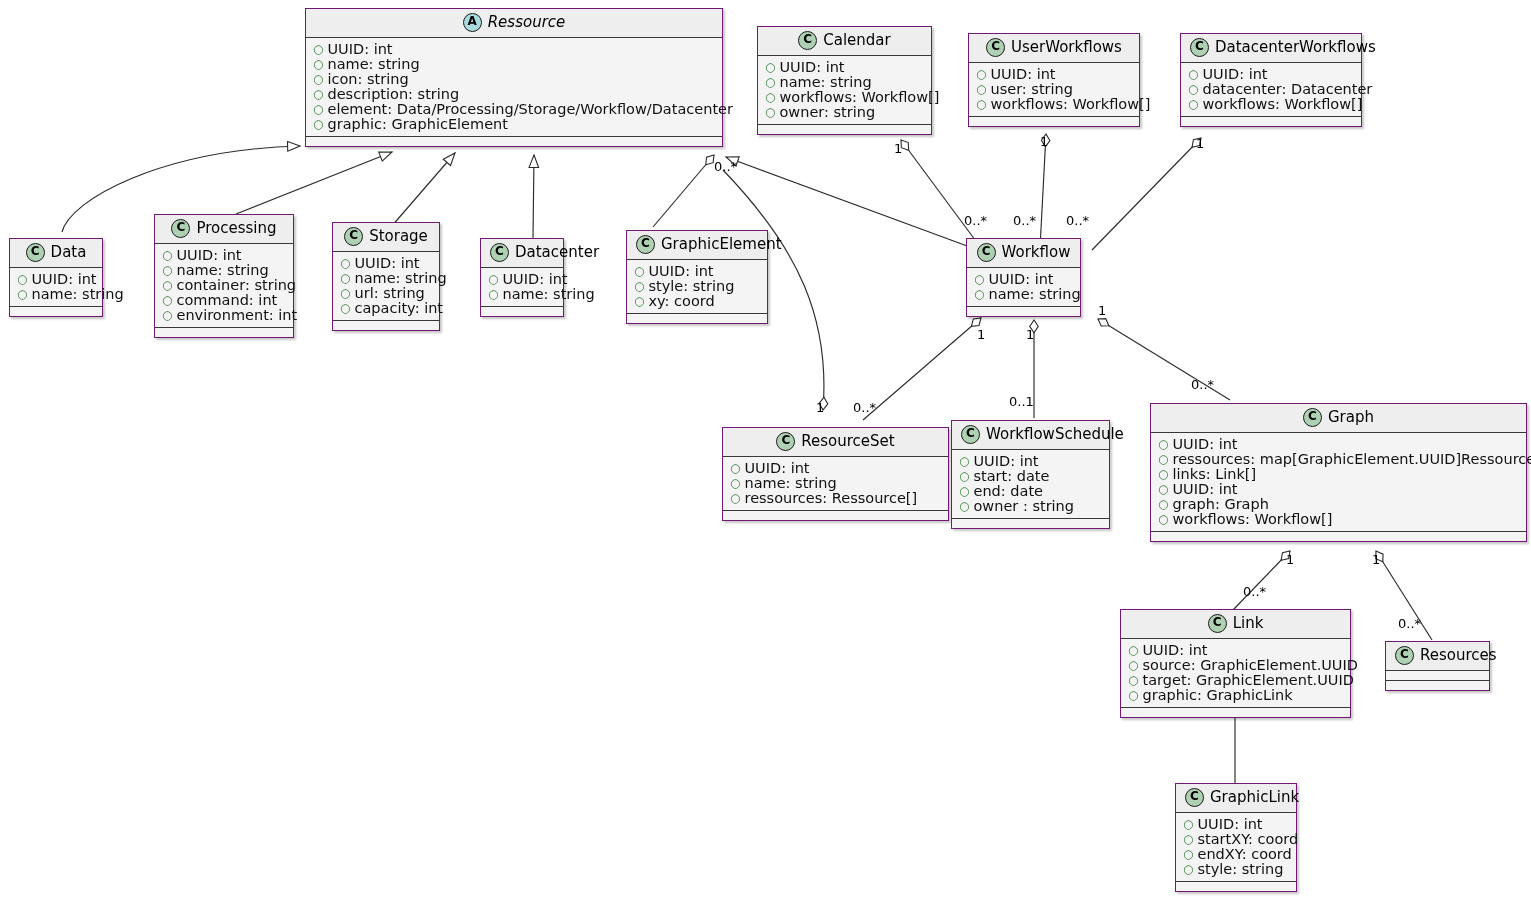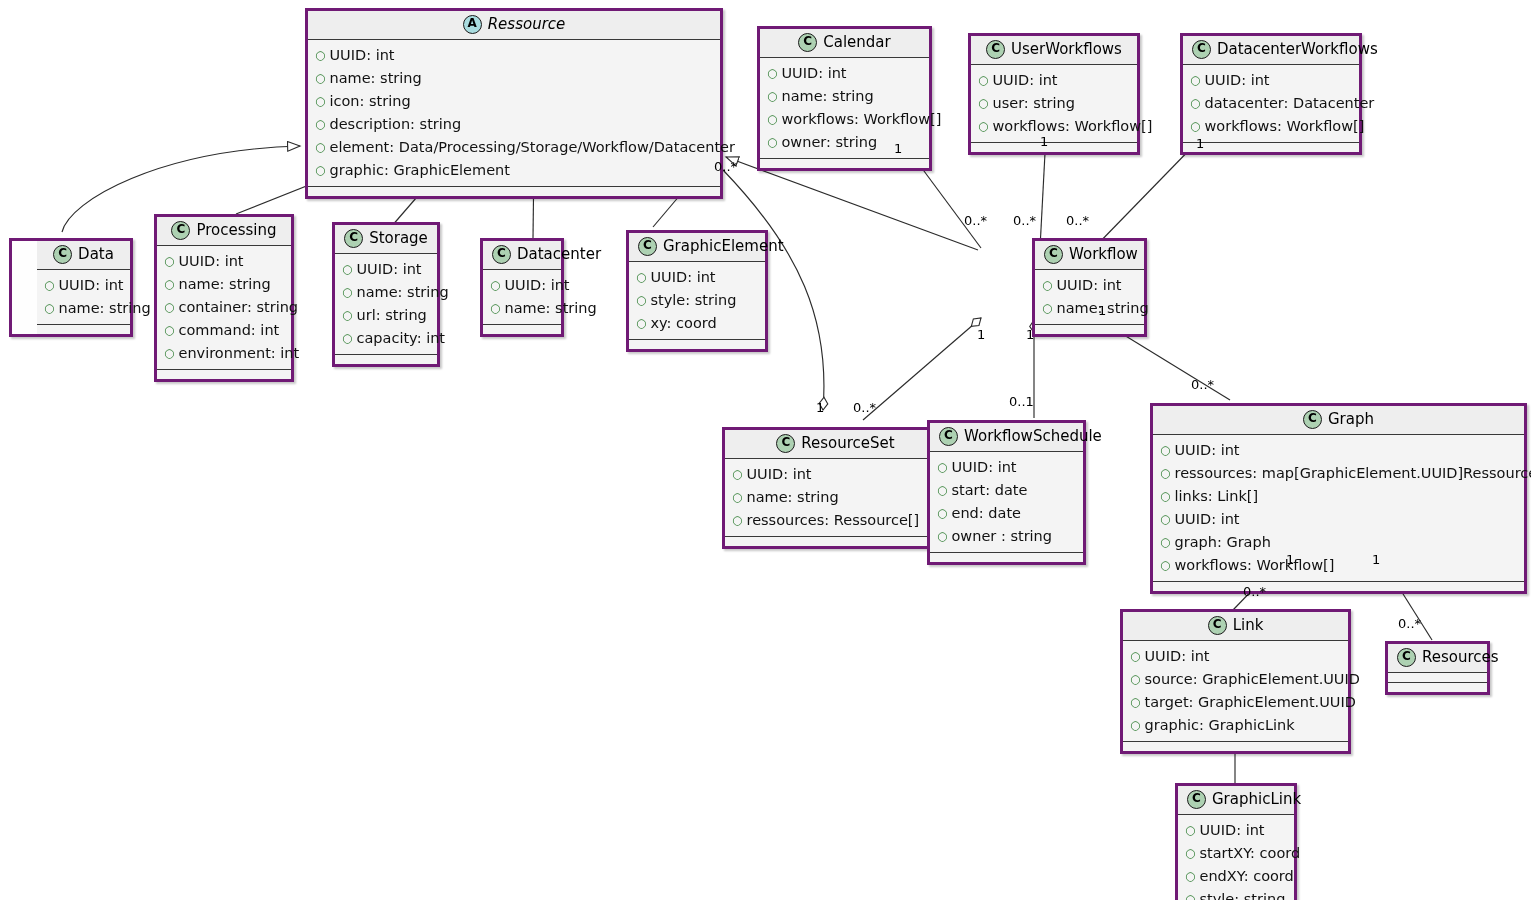--- a/index.html
+++ b/index.html
@@ -8,41 +8,41 @@
     font-family:"DejaVu Sans", sans-serif;
     -webkit-font-smoothing:antialiased;
   }
   #canvas{position:absolute;inset:0;width:1531px;height:900px;}
   svg.edges{position:absolute;left:0;top:0;width:1531px;height:900px;pointer-events:none;}
 
   
   .uml{
     position:absolute;
     box-sizing:border-box;
-    border:3px solid #701a75;
+    border:1px solid #701a75;
     background:#FEFEFE;
     box-shadow:2px 2px 2px rgba(0,0,0,0.22);
   }
   .uml .hdr{
     background:#EEEEEE;
     border-bottom:1px solid #383838;
     text-align:center;
     padding:4px 9px 5px 9px;
     font-size:15px;
     color:#000;
     white-space:nowrap;
     line-height:17px;
   }
   .uml .hdr .cname{vertical-align:middle;}
   .uml.abstract .hdr .cname{font-style:italic;}
   .uml .body{
     background:#F4F4F4;
     padding:4px 6px 4px 7px;
     font-size:14.5px;
-    line-height:23px;
+    line-height:15px;
     color:#111;
     white-space:nowrap;
   }
   .uml .foot{
     background:#F4F4F4;
     border-top:1px solid #383838;
     height:9px;
   }
   .uml .body.empty{height:9px;padding:0;}
   .attr{display:block;}
@@ -162,21 +162,21 @@
       <span class="circ c">C</span><span class="cname">DatacenterWorkflows</span>
     </div>
     <div class="body">
       <span class="attr"><span class="vis">○</span><span>UUID: int</span></span>
       <span class="attr"><span class="vis">○</span><span>datacenter: Datacenter</span></span>
       <span class="attr"><span class="vis">○</span><span>workflows: Workflow[]</span></span>
     </div>
     <div class="foot"></div>
   </div>
 
-  <div class="uml" style="left:9px;top:238px;width:124px;padding-left:25px;">
+  <div class="uml" style="left:9px;top:238px;width:94px;">
     <div class="hdr">
       <span class="circ c">C</span><span class="cname">Data</span>
     </div>
     <div class="body">
       <span class="attr"><span class="vis">○</span><span>UUID: int</span></span>
       <span class="attr"><span class="vis">○</span><span>name: string</span></span>
     </div>
     <div class="foot"></div>
   </div>
 
@@ -223,21 +223,21 @@
       <span class="circ c">C</span><span class="cname">GraphicElement</span>
     </div>
     <div class="body">
       <span class="attr"><span class="vis">○</span><span>UUID: int</span></span>
       <span class="attr"><span class="vis">○</span><span>style: string</span></span>
       <span class="attr"><span class="vis">○</span><span>xy: coord</span></span>
     </div>
     <div class="foot"></div>
   </div>
 
-  <div class="uml" style="left:1032px;top:238px;width:115px;">
+  <div class="uml" style="left:966px;top:238px;width:115px;">
     <div class="hdr">
       <span class="circ c">C</span><span class="cname">Workflow</span>
     </div>
     <div class="body">
       <span class="attr"><span class="vis">○</span><span>UUID: int</span></span>
       <span class="attr"><span class="vis">○</span><span>name: string</span></span>
     </div>
     <div class="foot"></div>
   </div>
 
@@ -246,21 +246,21 @@
       <span class="circ c">C</span><span class="cname">ResourceSet</span>
     </div>
     <div class="body">
       <span class="attr"><span class="vis">○</span><span>UUID: int</span></span>
       <span class="attr"><span class="vis">○</span><span>name: string</span></span>
       <span class="attr"><span class="vis">○</span><span>ressources: Ressource[]</span></span>
     </div>
     <div class="foot"></div>
   </div>
 
-  <div class="uml" style="left:927px;top:420px;width:159px;">
+  <div class="uml" style="left:951px;top:420px;width:159px;">
     <div class="hdr">
       <span class="circ c">C</span><span class="cname">WorkflowSchedule</span>
     </div>
     <div class="body">
       <span class="attr"><span class="vis">○</span><span>UUID: int</span></span>
       <span class="attr"><span class="vis">○</span><span>start: date</span></span>
       <span class="attr"><span class="vis">○</span><span>end: date</span></span>
       <span class="attr"><span class="vis">○</span><span>owner : string</span></span>
     </div>
     <div class="foot"></div>

